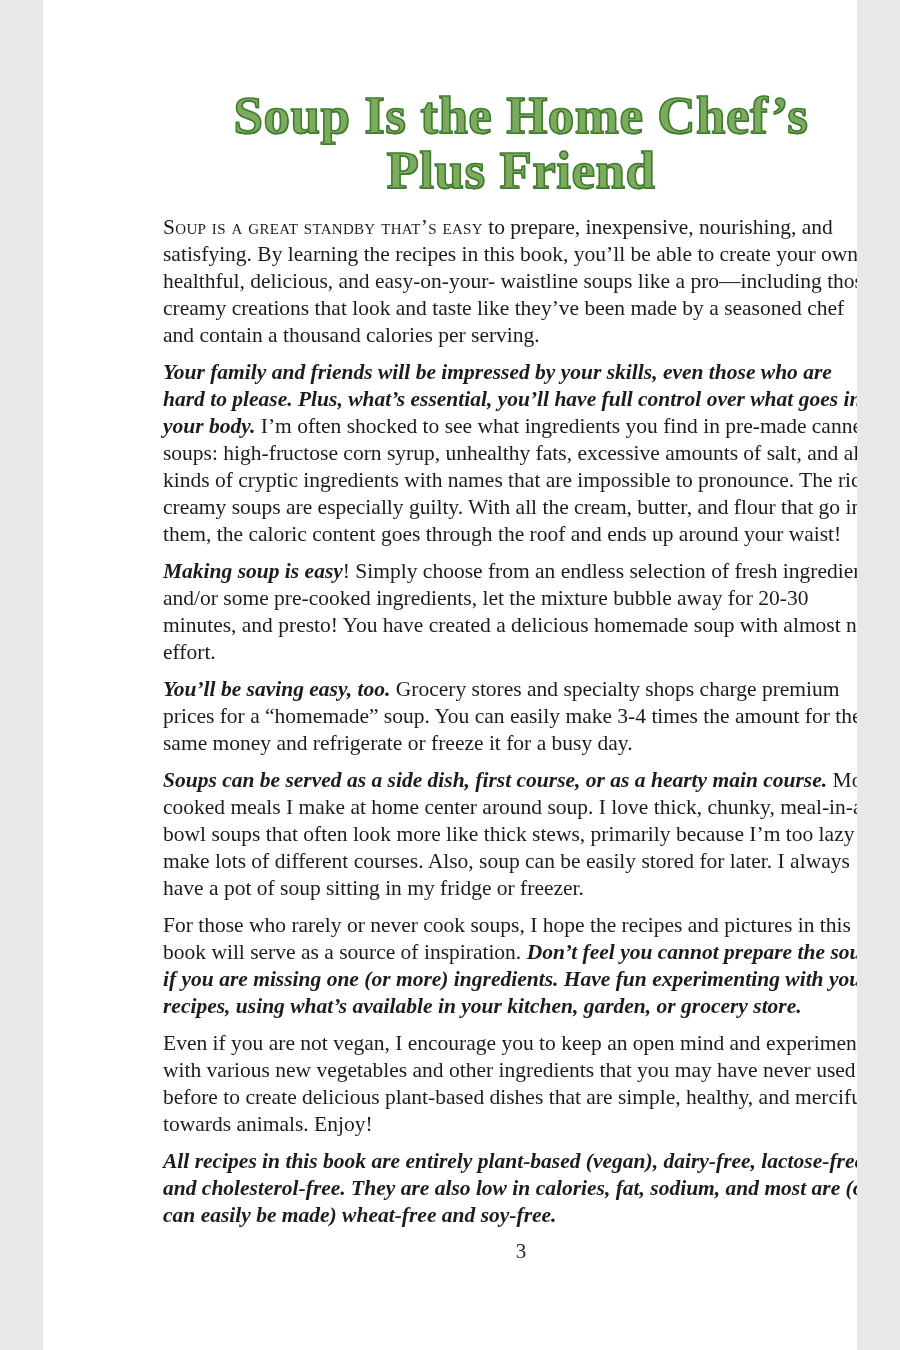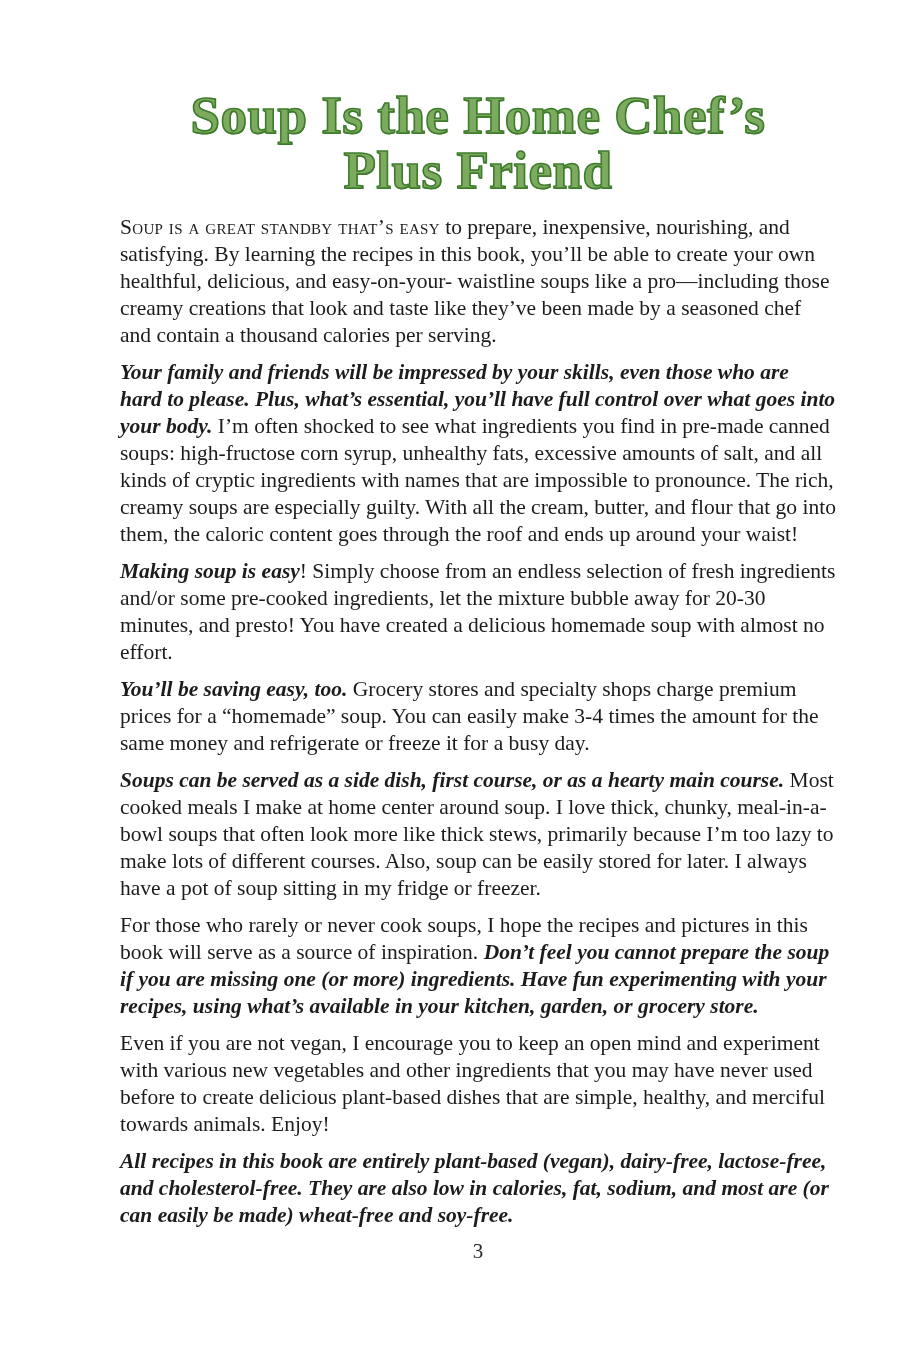--- a/index.html
+++ b/index.html
@@ -1,19 +1,19 @@
 <!DOCTYPE html>
 <html><head>
 <meta charset="utf-8">
 <style>
   * { margin: 0; padding: 0; box-sizing: border-box; }
   html, body { background: #e8e8e8; }
   .page {
     position: relative;
-    width: 900px;
+    width: 814px;
     height: 1350px;
     margin: 0 auto;
     background: #ffffff;
     font-family: "Liberation Serif", serif;
     color: #1c1c1c;
     overflow: hidden;
   }
   .content {
     position: absolute;
     left: 120px;

